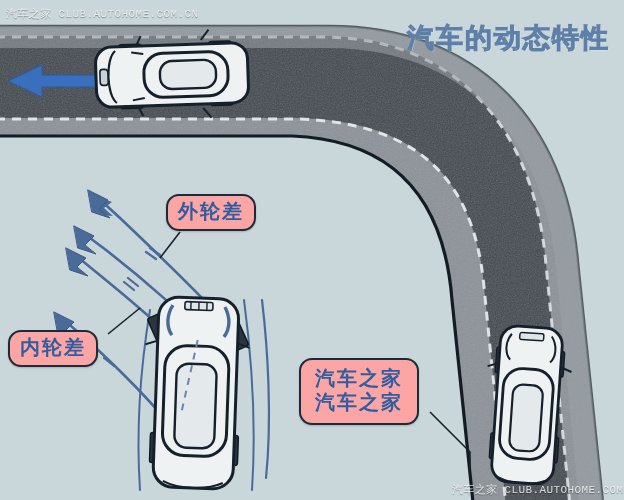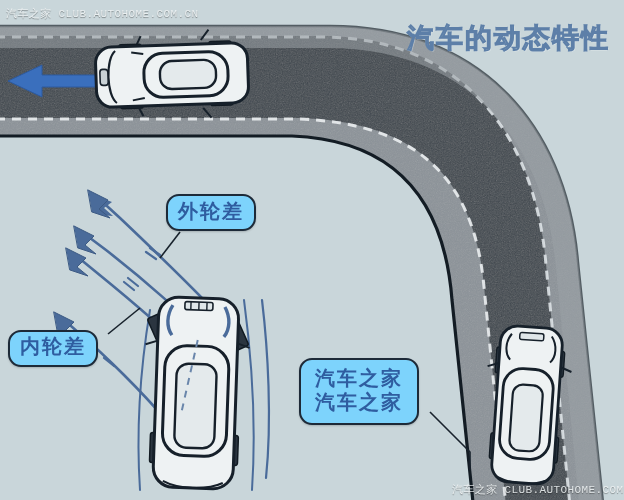--- a/index.html
+++ b/index.html
@@ -26,28 +26,28 @@
     font-size:27px;letter-spacing:2px;font-weight:bold;
     color:#b9ccd6;
     -webkit-text-stroke:1px #5d7fa8;
     text-shadow:1px 1px 0 rgba(255,255,255,.35);
     white-space:nowrap;
   }
 
   .callout{
     position:absolute;
     border:2px solid #1d2a38;border-radius:13px;
-    background:#7dd3fc;
+    background:#fca5a5;
     color:#2f5da0;font-weight:bold;
     text-align:center;line-height:1.18;
     box-shadow:0 1px 2px rgba(0,0,0,.18);
     white-space:nowrap;
   }
   #callout-outer{left:166px;top:194px;padding:4px 10px 5px;font-size:20px;letter-spacing:2px;}
-  #callout-inner{left:8px;top:330px;padding:4px 10px 5px;font-size:20px;letter-spacing:2px;font-family:Liberation Mono, monospace;}
+  #callout-inner{left:8px;top:330px;padding:4px 10px 5px;font-size:20px;letter-spacing:2px;}
   #callout-dim{left:299px;top:358px;padding:7px 14px 9px;font-size:20px;letter-spacing:2px;}
   #callout-dim .l2{display:block;}
 </style>
 </head>
 <body>
 
 <div id="stage">
 
   <svg class="layer" viewBox="0 0 624 500">
     <defs>

